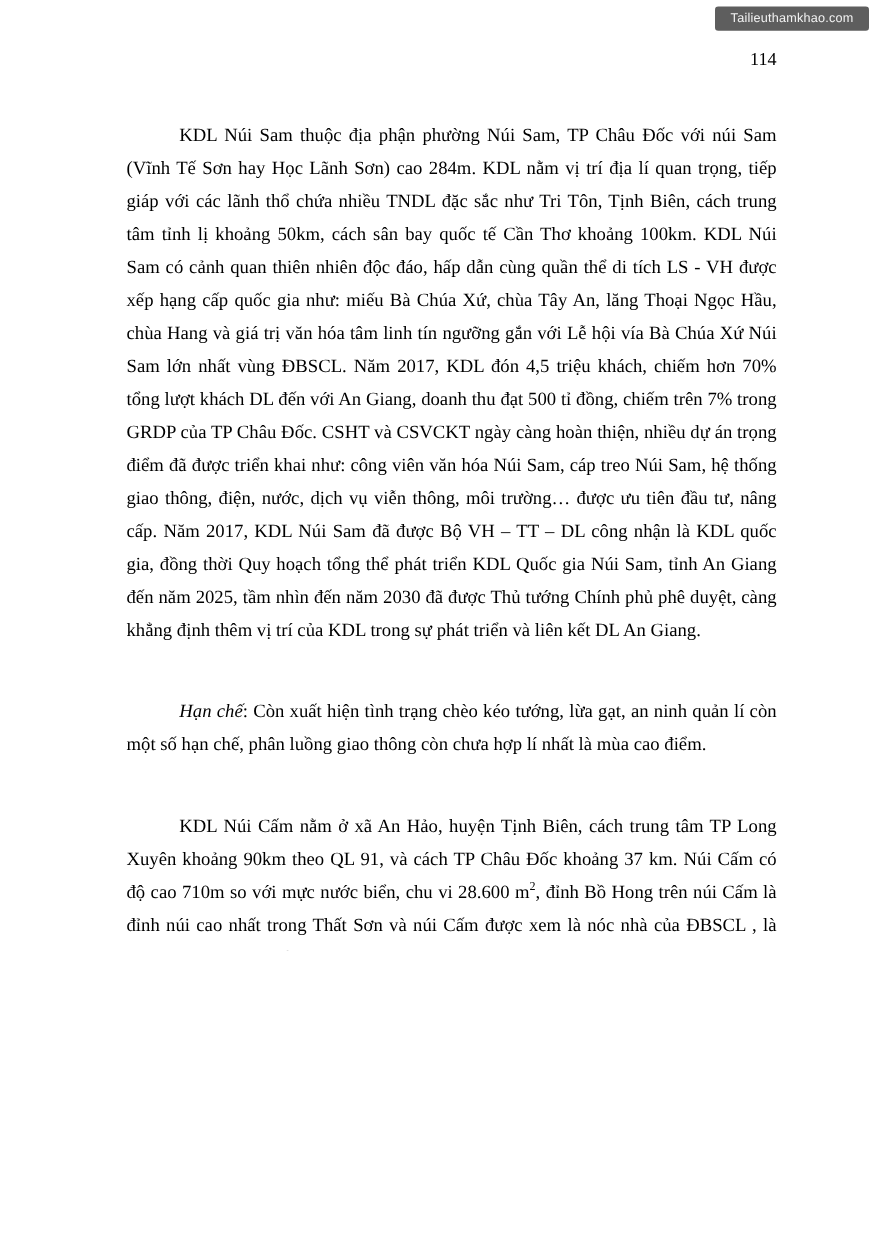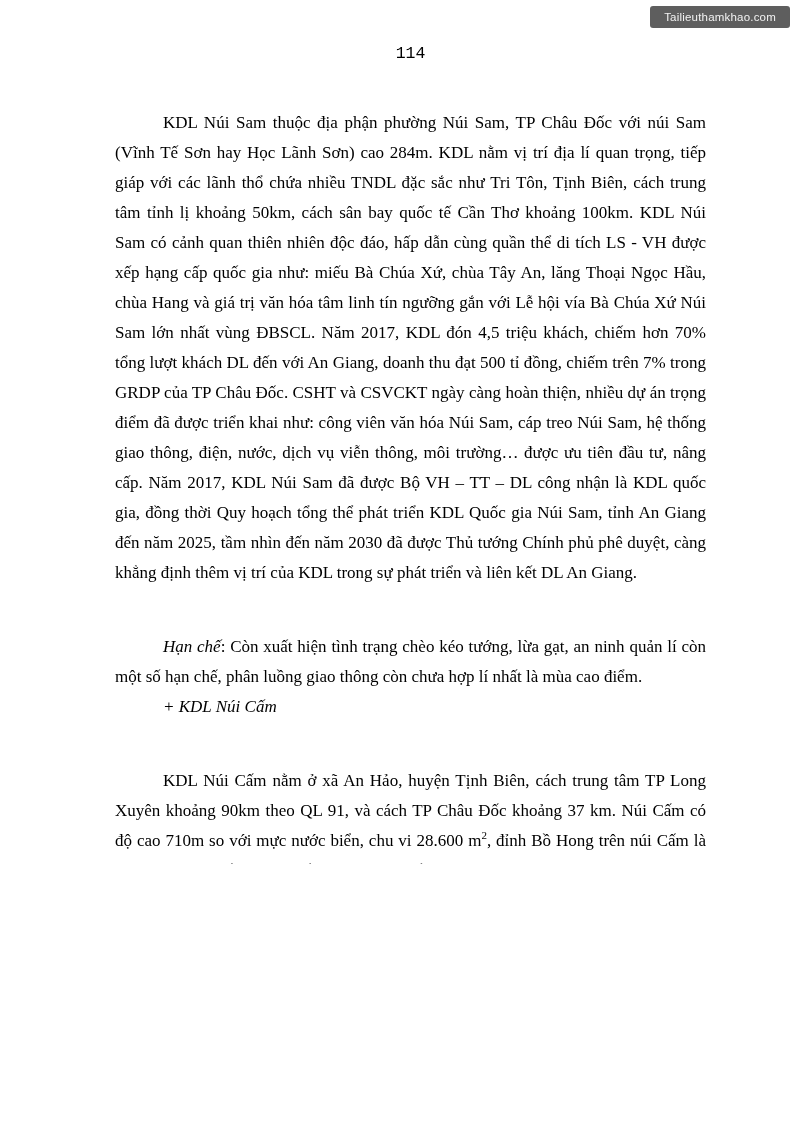--- a/index.html
+++ b/index.html
@@ -26,25 +26,24 @@
     background: rgba(72, 72, 72, 0.88);
     color: #f2f2f2;
     font-family: "Liberation Sans", "DejaVu Sans", sans-serif;
     font-size: 11.5px;
     line-height: 14px;
     padding: 4px 14px;
     border-radius: 3px;
     letter-spacing: 0.2px;
   }
   .page-number {
-    text-align: center;
+    text-align: right;
     font-size: 16.5px;
     line-height: 20px;
     margin: 0 0 34px 0;
-    font-family: Liberation Mono, monospace;
   }
   .doc-body p {
     margin: 0;
     font-size: 17px;
     line-height: 30px;
     text-align: justify;
   }
   .doc-body p.continuation { text-indent: 0; }
   .doc-body p.body { text-indent: 48px; margin-top: 44px; }
   .doc-body p.subheading {
@@ -61,16 +60,15 @@
 </style>
 </head>
 <body>
 
 <div class="page">
   <div class="watermark">Tailieuthamkhao.com</div>
   <div class="page-number">114</div>
   <div class="doc-body">
       <p class="body"><span>KDL Núi Sam thuộc địa phận phường Núi Sam, TP Châu Đốc với núi Sam (Vĩnh Tế Sơn hay Học Lãnh Sơn) cao 284m. KDL nằm vị trí địa lí quan trọng, tiếp giáp với các lãnh thổ chứa nhiều TNDL đặc sắc như Tri Tôn, Tịnh Biên, cách trung tâm tỉnh lị khoảng 50km, cách sân bay quốc tế Cần Thơ khoảng 100km. KDL Núi Sam có cảnh quan thiên nhiên độc đáo, hấp dẫn cùng quần thể di tích LS - VH được xếp hạng cấp quốc gia như: miếu Bà Chúa Xứ, chùa Tây An, lăng Thoại Ngọc Hầu, chùa Hang và giá trị văn hóa tâm linh tín ngưỡng gắn với Lễ hội vía Bà Chúa Xứ Núi Sam lớn nhất vùng ĐBSCL. Năm 2017, KDL đón 4,5 triệu khách, chiếm hơn 70% tổng lượt khách DL đến với An Giang, doanh thu đạt 500 tỉ đồng, chiếm trên 7% trong GRDP của TP Châu Đốc. CSHT và CSVCKT ngày càng hoàn thiện, nhiều dự án trọng điểm đã được triển khai như: công viên văn hóa Núi Sam, cáp treo Núi Sam, hệ thống giao thông, điện, nước, dịch vụ viễn thông, môi trường… được ưu tiên đầu tư, nâng cấp. Năm 2017, KDL Núi Sam đã được Bộ VH – TT – DL công nhận là KDL quốc gia, đồng thời Quy hoạch tổng thể phát triển KDL Quốc gia Núi Sam, tỉnh An Giang đến năm 2025, tầm nhìn đến năm 2030 đã được Thủ tướng Chính phủ phê duyệt, càng khẳng định thêm vị trí của KDL trong sự phát triển và liên kết DL An Giang.</span></p>
       <p class="body"><em>Hạn chế</em><span>: Còn xuất hiện tình trạng chèo kéo tướng, lừa gạt, an ninh quản lí còn một số hạn chế, phân luồng giao thông còn chưa hợp lí nhất là mùa cao điểm.</span></p>
-      <p class="subheading"><em>+ KDL Núi Cấm</em></p>
       <p class="body"><span>KDL Núi Cấm nằm ở xã An Hảo, huyện Tịnh Biên, cách trung tâm TP Long Xuyên khoảng 90km theo QL 91, và cách TP Châu Đốc khoảng 37 km. Núi Cấm có độ cao 710m so với mực nước biển, chu vi 28.600 m</span><sup>2</sup><span>, đỉnh Bồ Hong trên núi Cấm là đỉnh núi cao nhất trong Thất Sơn và núi Cấm được xem là nóc nhà của ĐBSCL , là “Đà lạt thứ 2” của miền Tây.</span></p>
     </div>
 </div>
 
 </body></html>

